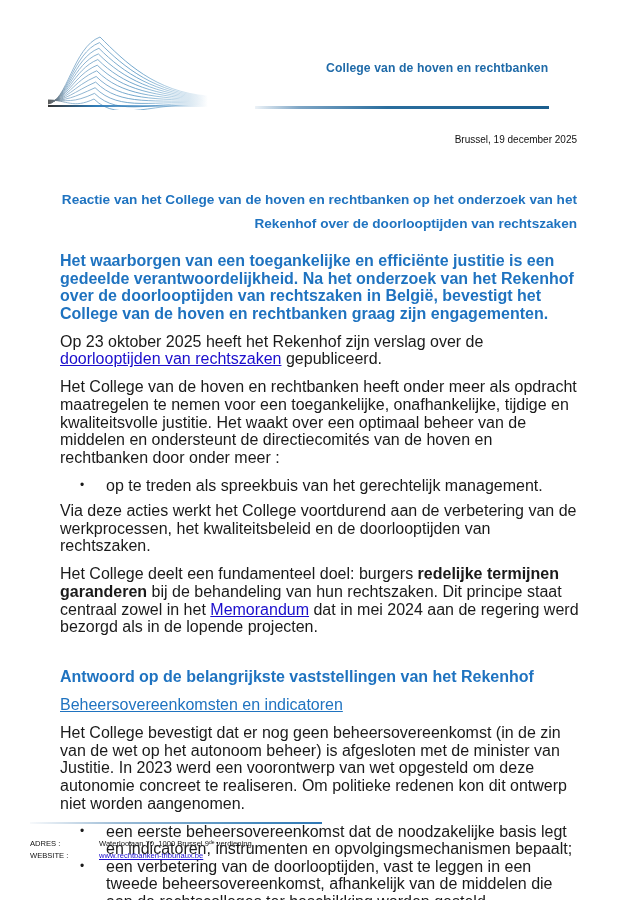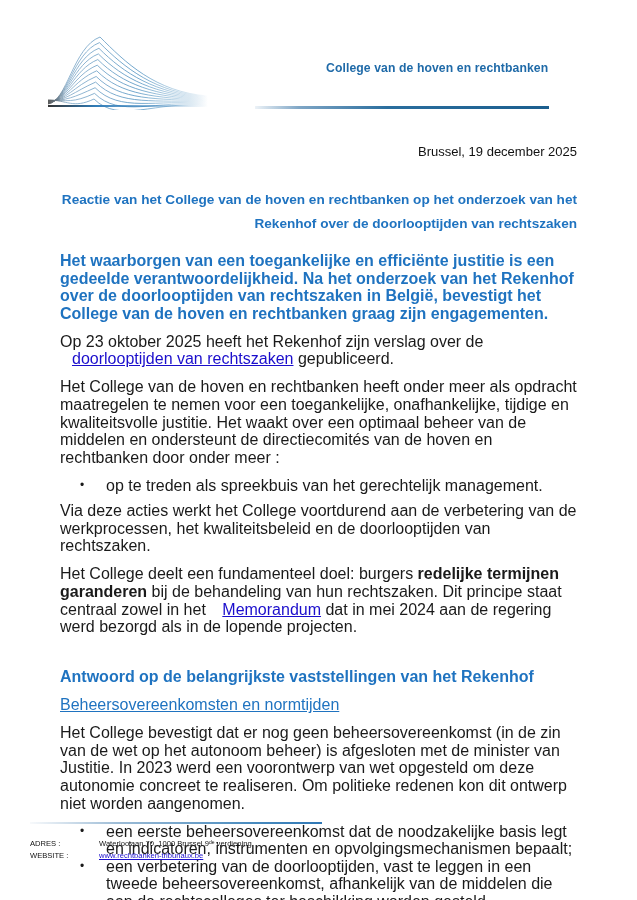--- a/index.html
+++ b/index.html
@@ -2,27 +2,27 @@
 <html><head>
 <meta charset="utf-8">
 <style>
   html, body { margin: 0; padding: 0; background: #ffffff; }
   body { width: 637px; height: 900px; position: relative; overflow: hidden;
          font-family: "Liberation Sans", "DejaVu Sans", sans-serif; color: #1a1a1a; }
   .logo { position: absolute; left: 45px; top: 30px; width: 165px; height: 80px; }
   .org-name { position: absolute; left: 306px; top: 61px; font-size: 12.2px; color: #1f6aa8; font-weight: bold; letter-spacing: 0.1px; margin-left: 20px; }
   .header-rule { position: absolute; left: 255px; top: 106px; width: 294px; height: 3px;
                  background: linear-gradient(to right, rgba(160,190,215,0.2), #7fa6c6 15%, #2a6e9e 45%, #1b5e8e 100%); }
-  .date { position: absolute; right: 60px; top: 144px; font-size: 13px; color: #111; }
+  .date { position: absolute; right: 60px; top: 134px; font-size: 10px; color: #111; }
   .title { position: absolute; left: 60px; width: 517px; top: 188px; text-align: right;
            font-size: 13.6px; font-weight: bold; color: #1f73c0; line-height: 24px; }
   .content { position: absolute; left: 60px; width: 520px; top: 252px; font-size: 16px; line-height: 17.6px; }
   .content p { margin: 0 0 10.4px 0; }
   .lead { color: #1f73c0; font-weight: bold; }
-  a.link { color: #1a0dcc; text-decoration: underline; margin-left: 12px; }
+  a.link { color: #1a0dcc; text-decoration: underline; }
   ul.bullets { margin: 0 0 8px 0; padding: 0 0 0 46px; list-style: none; }
   ul.bullets li { position: relative; }
   ul.bullets li::before { content: "\2022"; position: absolute; left: -26px; top: 0; font-size: 12px; }
   .spacer { height: 22px; }
   .section-h { color: #1f73c0; font-weight: bold; margin: 0 0 12px 0; }
   .sub-h { color: #1f73c0; text-decoration: underline; margin: 0 0 12px 0; }
   .b { font-weight: bold; }
   .footer-rule { position: absolute; left: 30px; top: 822px; width: 292px; height: 2px;
                  background: linear-gradient(to right, rgba(180,200,220,0.1), #9dbcd6 30%, #4a8cbf 75%, #2f78b6); }
   .footer { position: absolute; left: 30px; top: 838px; font-size: 7.6px; line-height: 12px; color: #111; }
@@ -78,21 +78,21 @@
   <p class="lead">Het waarborgen van een toegankelijke en efficiënte justitie is een gedeelde verantwoordelijkheid. Na het onderzoek van het Rekenhof over de doorlooptijden van rechtszaken in België, bevestigt het College van de hoven en rechtbanken graag zijn engagementen.</p>
   <p><span>Op 23 oktober 2025 heeft het Rekenhof zijn verslag over de </span><a class="link" href="#">doorlooptijden van rechtszaken</a><span> gepubliceerd.</span></p>
   <p>Het College van de hoven en rechtbanken heeft onder meer als opdracht maatregelen te nemen voor een toegankelijke, onafhankelijke, tijdige en kwaliteitsvolle justitie. Het waakt over een optimaal beheer van de middelen en ondersteunt de directiecomités van de hoven en rechtbanken door onder meer :</p>
   <ul class="bullets">
     <li>op te treden als spreekbuis van het gerechtelijk management.</li>
   </ul>
   <p>Via deze acties werkt het College voortdurend aan de verbetering van de werkprocessen, het kwaliteitsbeleid en de doorlooptijden van rechtszaken.</p>
   <p><span>Het College deelt een fundamenteel doel: burgers </span><span class="b">redelijke termijnen garanderen</span><span> bij de behandeling van hun rechtszaken. Dit principe staat centraal zowel in het </span><a class="link" href="#">Memorandum</a><span> dat in mei 2024 aan de regering werd bezorgd als in de lopende projecten.</span></p>
   <div class="spacer"></div>
   <p class="section-h">Antwoord op de belangrijkste vaststellingen van het Rekenhof</p>
-  <p class="sub-h">Beheersovereenkomsten en normtijden</p>
+  <p class="sub-h">Beheersovereenkomsten en indicatoren</p>
   <p>Het College bevestigt dat er nog geen beheersovereenkomst (in de zin van de wet op het autonoom beheer) is afgesloten met de minister van Justitie. In 2023 werd een voorontwerp van wet opgesteld om deze autonomie concreet te realiseren. Om politieke redenen kon dit ontwerp niet worden aangenomen.</p>
   <ul class="bullets">
     <li>een eerste beheersovereenkomst dat de noodzakelijke basis legt en indicatoren, instrumenten en opvolgingsmechanismen bepaalt;</li>
     <li>een verbetering van de doorlooptijden, vast te leggen in een tweede beheersovereenkomst, afhankelijk van de middelen die aan de rechtscolleges ter beschikking worden gesteld.</li>
   </ul>
 </div>
 
 <div class="footer-rule"></div>
 <div class="footer">
   <div class="row">

